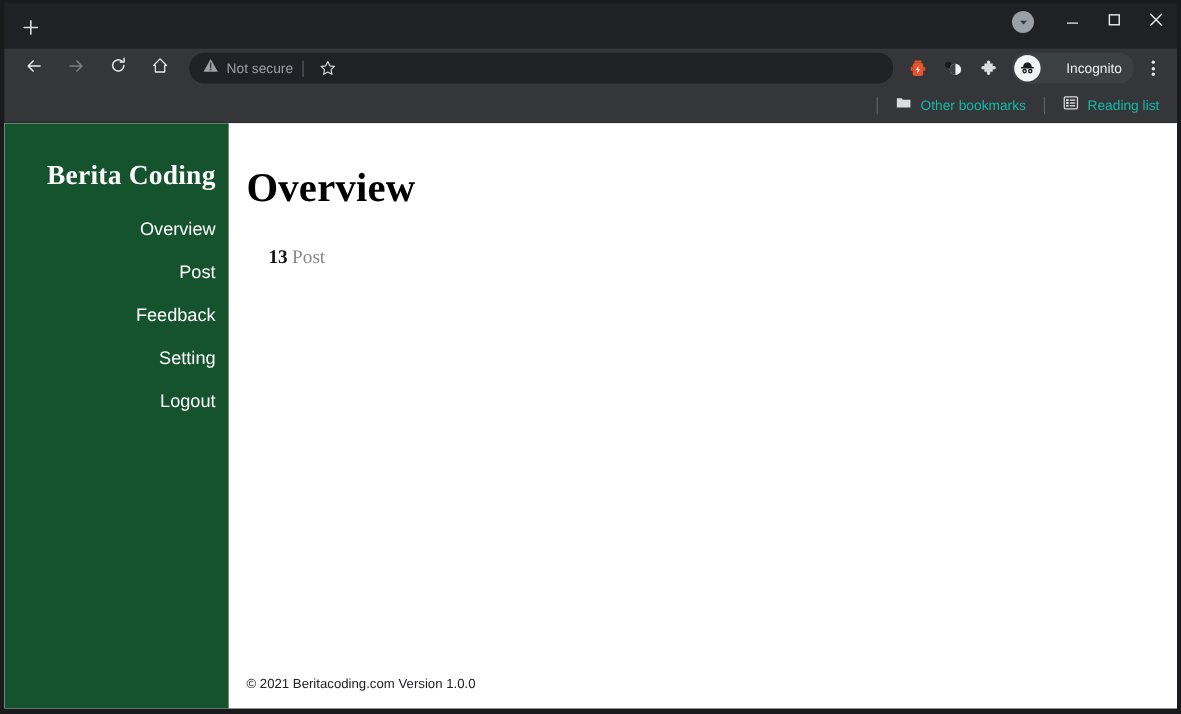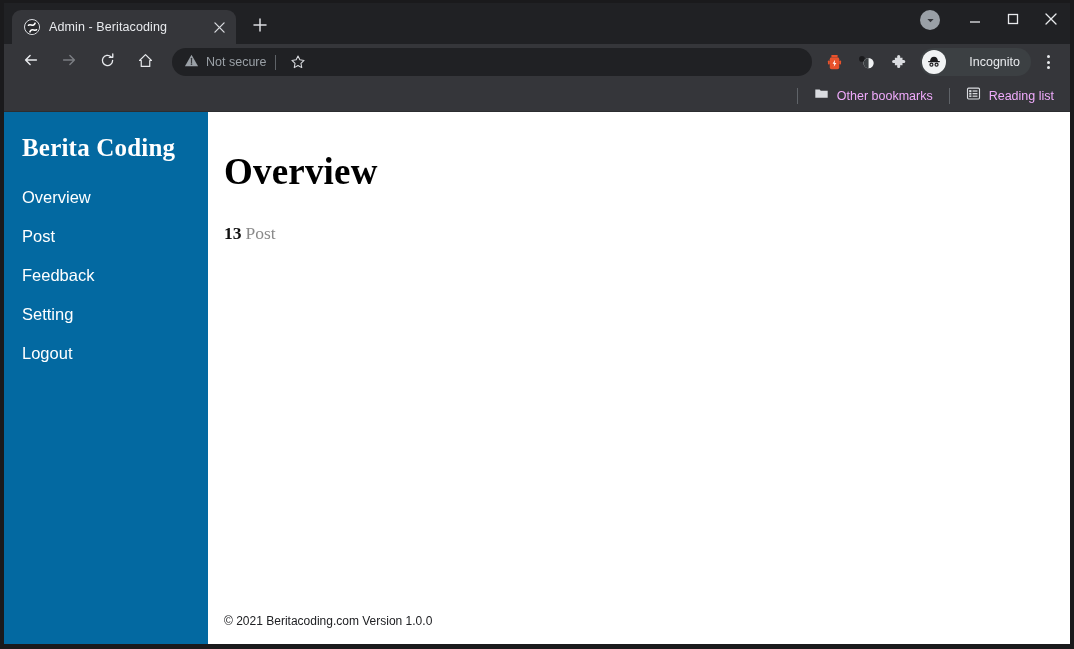--- a/index.html
+++ b/index.html
@@ -263,40 +263,41 @@
     margin: 0 10px;
   }
   .bm-item {
     display: flex;
     align-items: center;
     height: 24px;
     padding: 0 6px;
     border-radius: 4px;
   }
   .bm-label {
-    color: #f0abfc;
+    color: #14b8a6;
     font-size: 12.5px;
     margin-left: 8px;
     white-space: nowrap;
   }
 
   
   .viewport {
     flex: 1 1 auto;
     display: flex;
     background: #ffffff;
     overflow: hidden;
     min-height: 0;
   }
   .sidebar {
     width: 204px;
     flex: 0 0 204px;
-    background: #0369a1;
-    padding: 0;
+    background: #14532d;
+    padding: 12px;
     box-sizing: border-box;
+    text-align: right;
   }
   .brand {
     color: #ffffff;
     font-family: "Liberation Serif", serif;
     font-weight: bold;
     font-size: 25px;
     padding: 22px 0 0 18px;
     letter-spacing: 0.2px;
   }
   .navlist {
@@ -323,21 +324,21 @@
     font-size: 37px;
     margin: 38px 0 0 0;
     letter-spacing: 0.2px;
   }
   .stat-row {
     font-family: "Liberation Serif", serif;
     font-size: 17.5px;
     margin-top: 23px;
     color: #8a8a8a;
   }
-  .stat-row:first-of-type { margin-top: 30px; }
+  .stat-row:first-of-type { margin-top: 30px; margin-left: 20px; }
   .stat-value {
     color: #111111;
     font-weight: bold;
   }
   .stat-label {
     color: #8a8a8a;
     margin-left: 4px;
   }
   .footer {
     position: absolute;
@@ -348,34 +349,20 @@
     font-family: "Liberation Sans", sans-serif;
   }
 </style>
 </head>
 <body>
 
 <div class="window">
 
   <div class="tabstrip">
 
-    <div class="tab">
-      <span class="tab-favicon">
-        <svg width="13" height="13" viewBox="0 0 16 16">
-          <circle cx="8" cy="8" r="8" fill="#2b2c2f"></circle>
-          <path d="M3 5.2c2.2-1.4 4.2 0.6 6.2-0.2 1-0.4 1.6-1.4 2-2.4M13 10.8c-2.2 1.4-4.2-0.6-6.2 0.2-1 0.4-1.6 1.4-2 2.4" stroke="#ffffff" stroke-width="1.9" fill="none" stroke-linecap="round"></path>
-        </svg>
-      </span>
-      <span class="tab-title">Admin - Beritacoding</span>
-      <span class="tab-close">
-        <svg width="11" height="11" viewBox="0 0 12 12">
-          <path d="M1 1 L11 11 M11 1 L1 11" stroke="#dadce0" stroke-width="1.4" stroke-linecap="round"></path>
-        </svg>
-      </span>
-    </div>
 
     <div class="newtab">
       <span>
         <svg width="14" height="14" viewBox="0 0 14 14">
           <path d="M7 1 L7 13 M1 7 L13 7" stroke="#dadce0" stroke-width="1.5" stroke-linecap="round"></path>
         </svg>
       </span>
     </div>
 
     <div class="caption">

